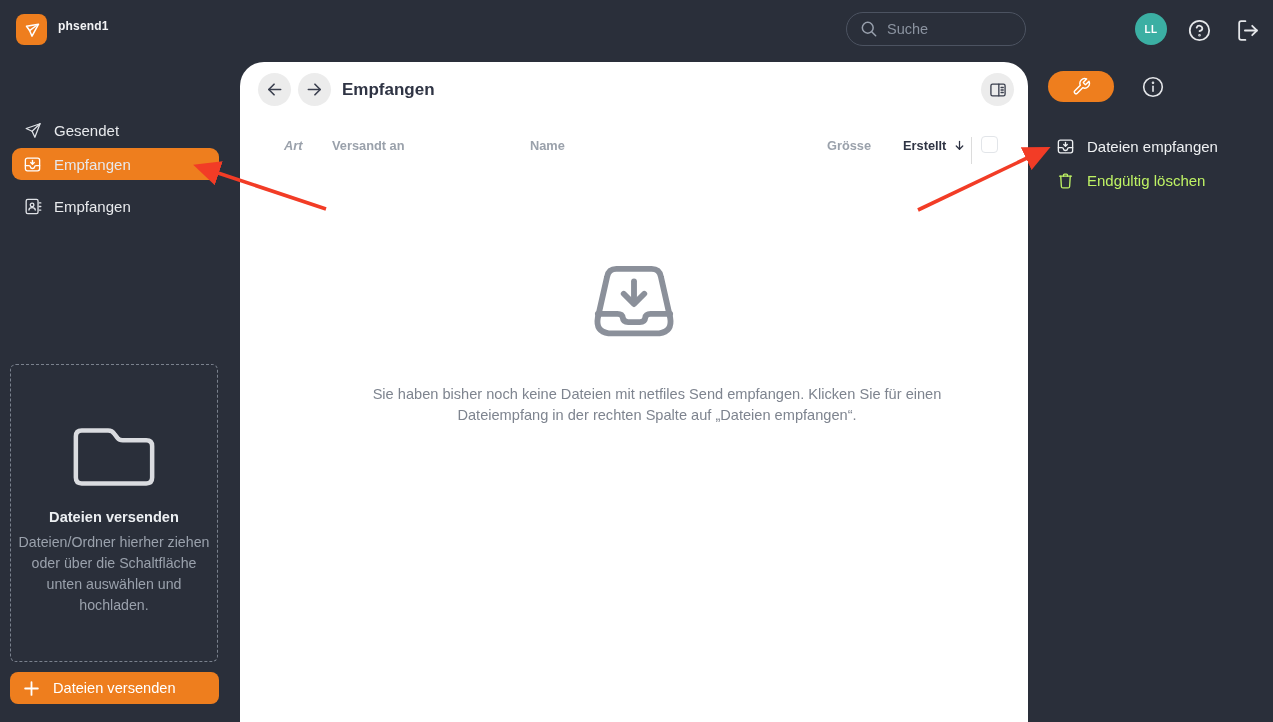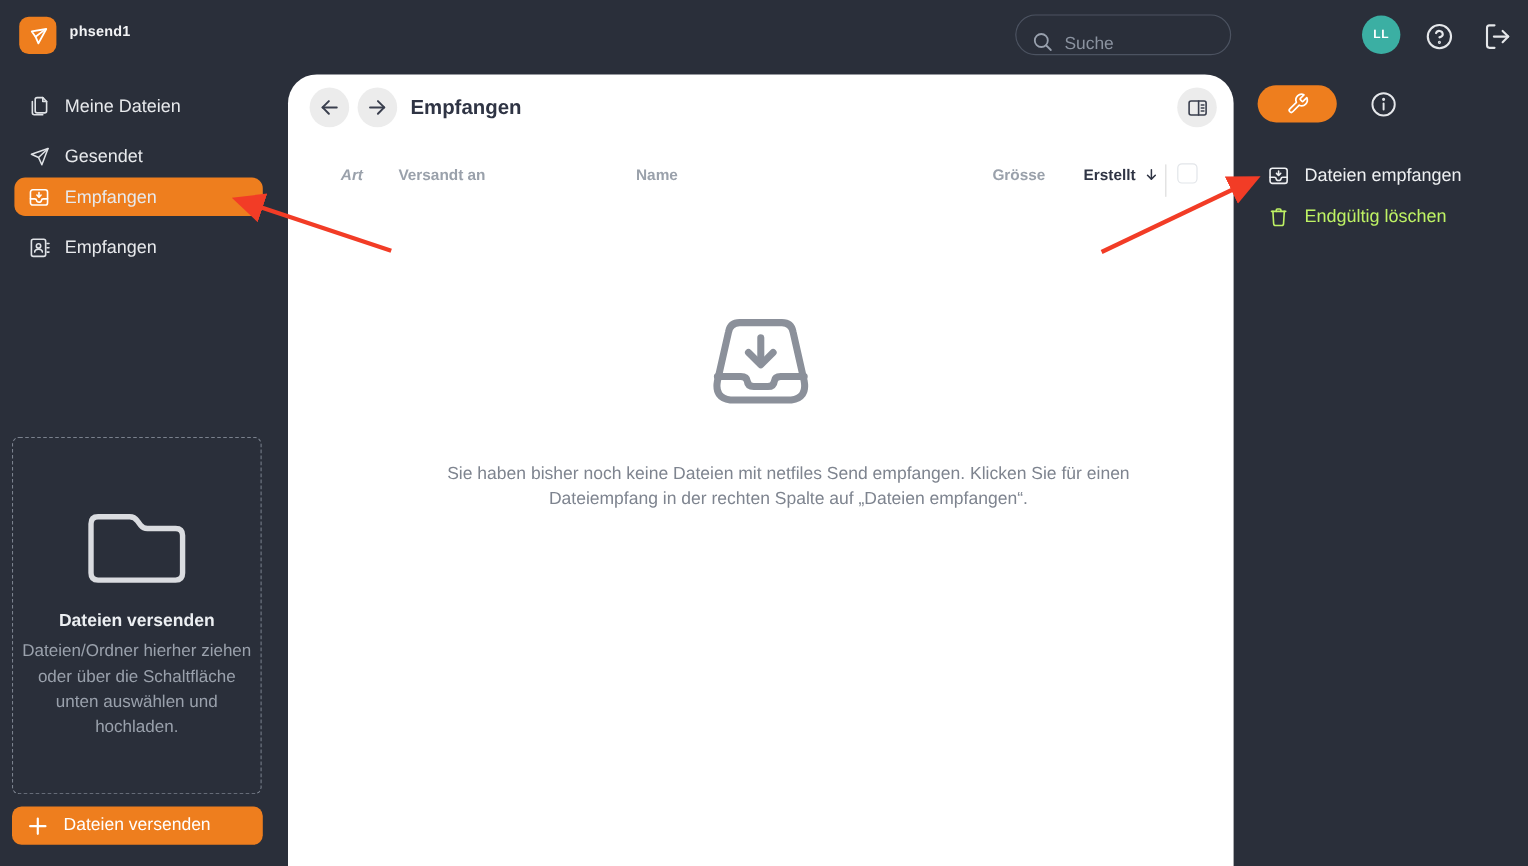--- a/index.html
+++ b/index.html
@@ -16,21 +16,21 @@
   .logo {
     position: absolute; left: 16px; top: 14px; width: 31px; height: 31px;
     background: #ee7e1e; border-radius: 8px; display: flex; align-items: center; justify-content: center;
   }
   .app-title {
     position: absolute; left: 58px; top: 19px; color: #f2f3f5;
     font-size: 12px; font-weight: 700; letter-spacing: 0.2px;
   }
   .search {
     position: absolute; left: 846px; top: 12px; width: 180px; height: 34px;
-    border: 1px solid #4c5361; border-radius: 17px; display: flex; align-items: flex-end;
+    border: 1px solid #4c5361; border-radius: 17px; display: flex; align-items: center;
     padding: 0 12px; gap: 8px; background: transparent;
   }
   .search input {
     background: transparent; border: none; outline: none; width: 120px;
     color: #dfe3e8; font-size: 14.5px; font-family: "Liberation Sans", sans-serif;
   }
   .search input::placeholder { color: #8b93a0; }
   .avatar {
     position: absolute; left: 1135px; top: 13px; width: 32px; height: 32px; border-radius: 50%;
     background: #3bafa3; color: #ffffff; font-size: 10px; font-weight: 700;
@@ -153,30 +153,20 @@
     </div>
     <div class="topbar-iconbtn logout-btn">
       <svg width="25" height="25" viewBox="0 0 24 24" fill="none" stroke="#e5e7ea" stroke-width="1.7" stroke-linecap="round" stroke-linejoin="round">
         <path d="M10 21H6a2 2 0 0 1-2-2V5a2 2 0 0 1 2-2h4"></path>
         <path d="M16.5 16.5 21 12l-4.5-4.5"></path>
           <path d="M21 12H9.5"></path>
       </svg>
     </div>
   </div>
 
-  <div class="nav-item" style="top:72px">
-    <span class="ni-icon">
-      <svg width="19" height="19" viewBox="0 0 24 24" fill="none" stroke="currentColor" stroke-width="1.7" stroke-linecap="round" stroke-linejoin="round">
-        <path d="M10 3h6l4 4v10a2 2 0 0 1-2 2h-8a2 2 0 0 1-2-2V5a2 2 0 0 1 2-2z"></path>
-        <path d="M16 3v4h4"></path>
-          <path d="M5 7v12a2 2 0 0 0 2 2h9"></path>
-      </svg>
-    </span>
-    <span>Meine Dateien</span>
-  </div>
 
   <div class="nav-item" style="top:114px">
     <span class="ni-icon">
       <svg width="19" height="19" viewBox="0 0 24 24" fill="none" stroke="currentColor" stroke-width="1.6" stroke-linecap="round" stroke-linejoin="round">
         <path d="M21.5 3.5 15 20.5 11.5 13 4 9.5Z"></path>
           <path d="M21.5 3.5 11.5 13"></path>
       </svg>
     </span>
     <span>Gesendet</span>
   </div>

